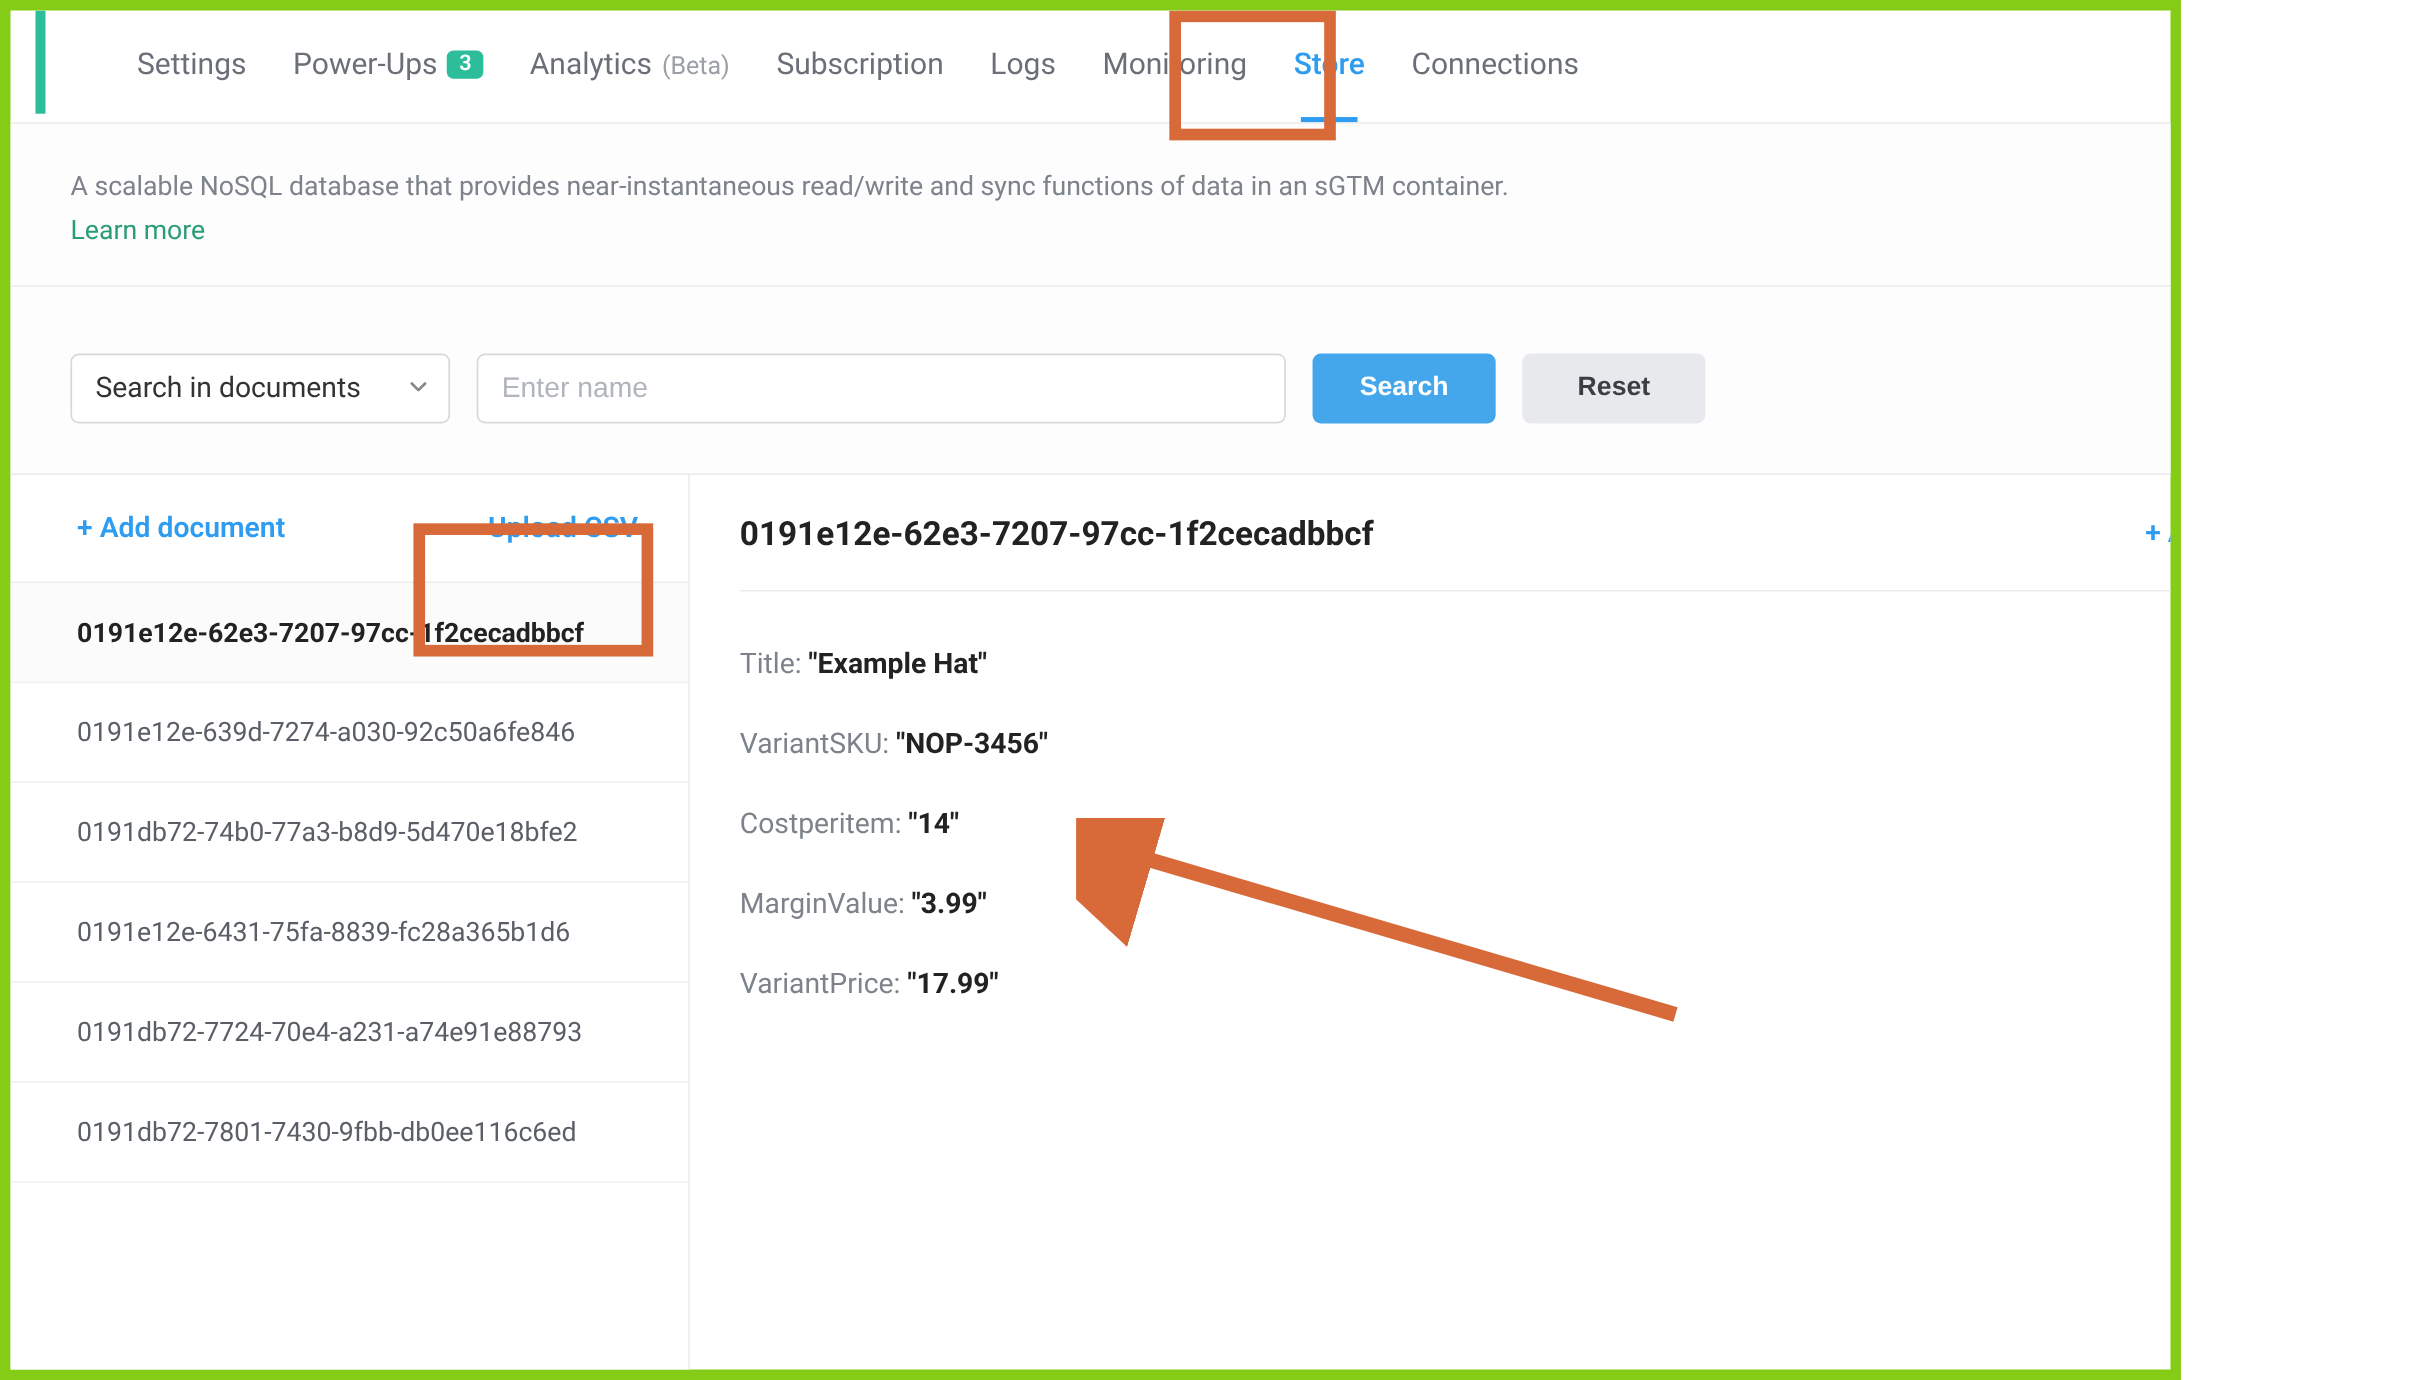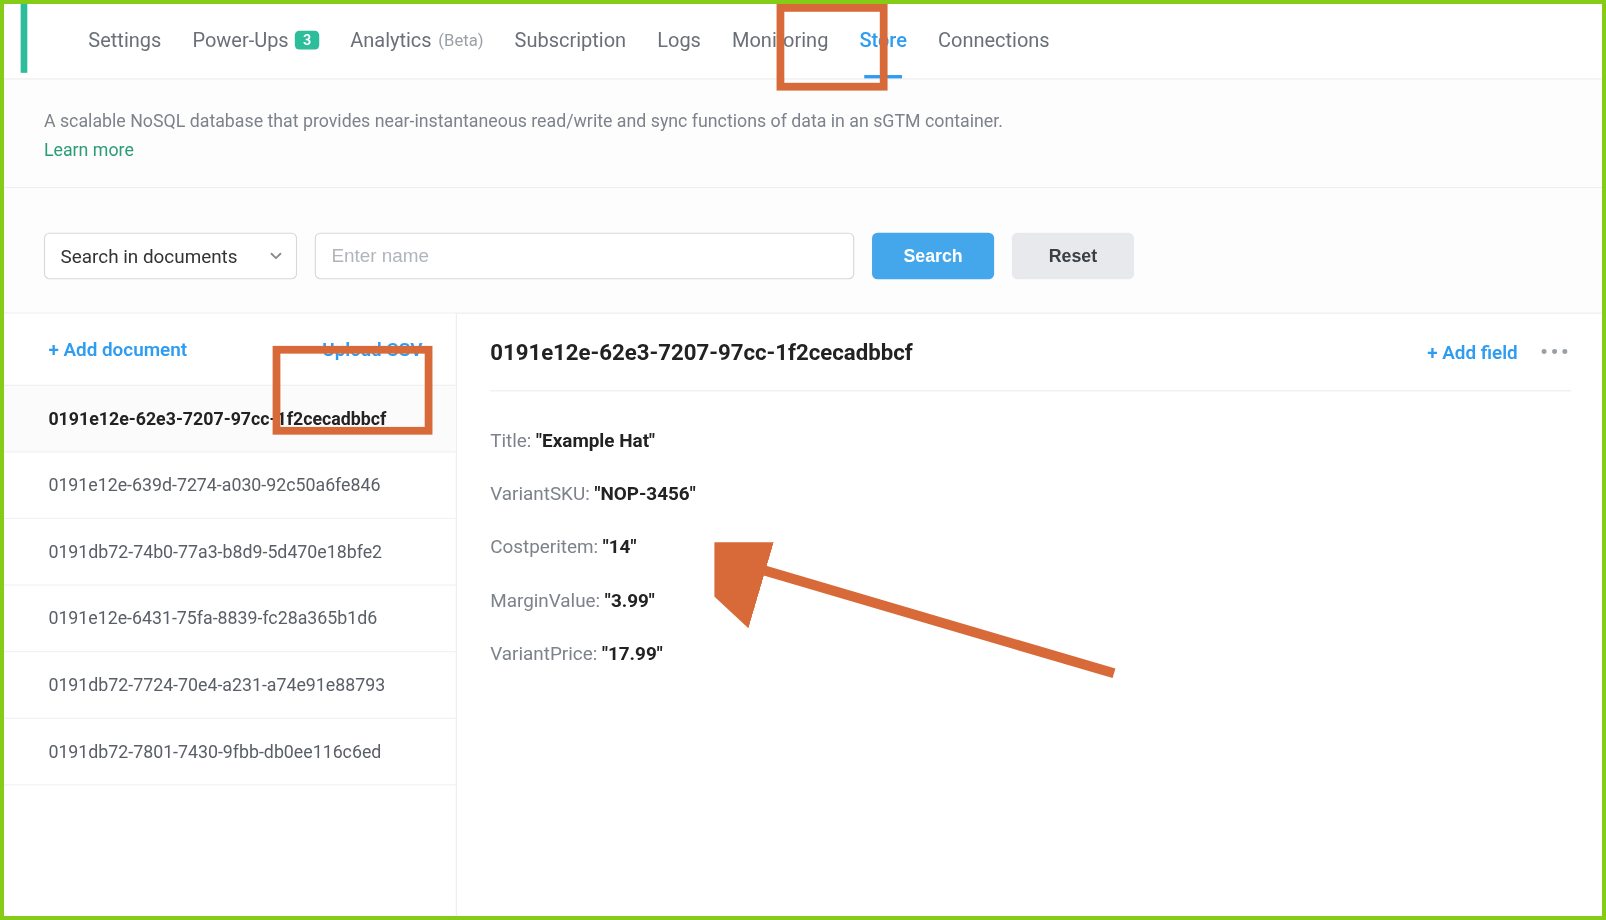--- a/index.html
+++ b/index.html
@@ -2,23 +2,23 @@
 <html><head>
   <meta charset="utf-8">
   <style>
     * { box-sizing: border-box; margin: 0; padding: 0; }
     body {
       font-family: -apple-system, BlinkMacSystemFont, "Segoe UI", Roboto, Helvetica, Arial, sans-serif;
       background: #fff;
       color: #333;
     }
     .frame {
-      width: 1606px;
+      width: 1454px;
       height: 920px;
-      border: 4px solid #84cc16;
+      border: 7px solid #84cc16;
       position: relative;
       overflow: hidden;
       background: #fff;
     }
     .content-wrap {
       transform: scale(1.11);
       transform-origin: top left;
       width: 1442px;
       height: 828px;
       position: relative;

